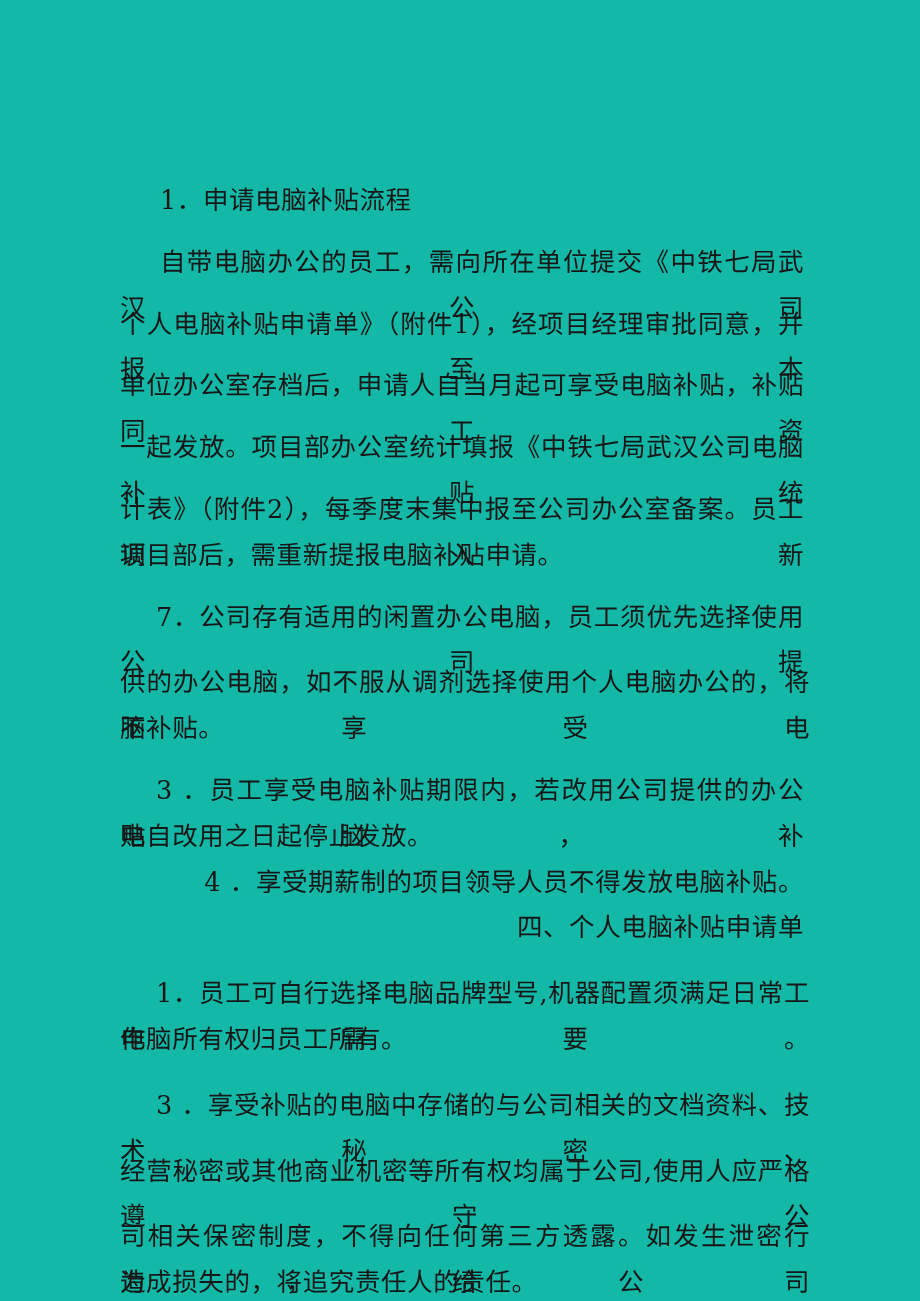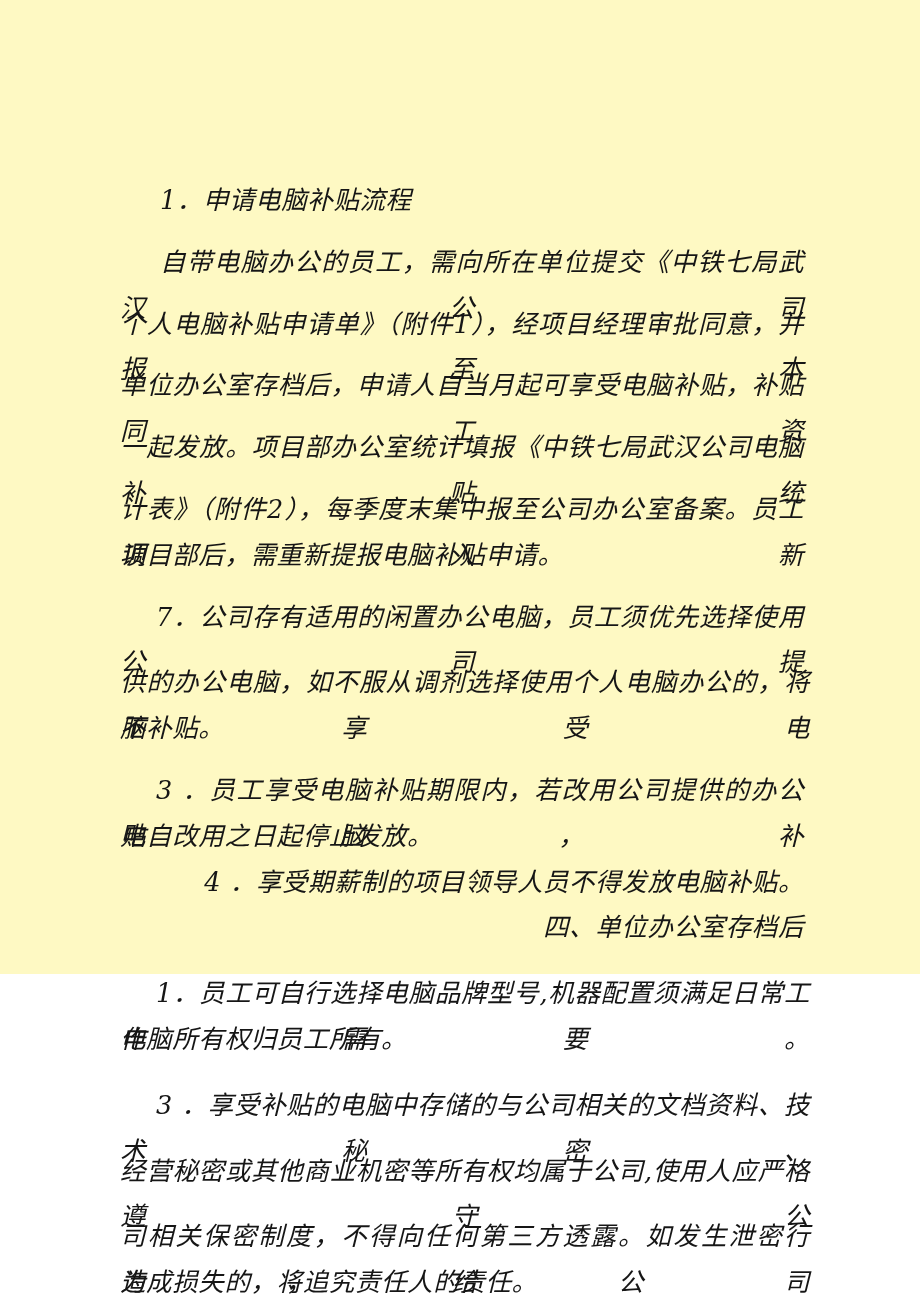--- a/index.html
+++ b/index.html
@@ -16,23 +16,22 @@
     font-family: "DejaVu Serif", "Liberation Serif", serif;
     color: #161616;
     -webkit-font-smoothing: antialiased;
   }
 
   .page {
     position: absolute;
     left: 0;
     top: 0;
     width: 920px;
-    height: 974px;
-    background: #fef9c3;
-    font-style: italic;
+    height: 1301px;
+    background: #14b8a6;
   }
 
   .doc-body {
     position: absolute;
     left: 120px;
     top: 178px;
     width: 684px;
   }
 
   
@@ -98,21 +97,21 @@
     <div class="para">
       <div class="line indent-s just">3 ．员工享受电脑补贴期限内，若改用公司提供的办公电脑，补</div>
       <div class="line">贴自改用之日起停止发放。</div>
     </div>
 
     <div class="para">
       <div class="line indent-s">4 ．享受期薪制的项目领导人员不得发放电脑补贴。</div>
     </div>
 
     <div class="para">
-      <div class="line indent-s">四、单位办公室存档后</div>
+      <div class="line indent-s">四、个人电脑补贴申请单</div>
     </div>
 
     <div class="para">
       <div class="line indent-s just-wide">1．员工可自行选择电脑品牌型号,机器配置须满足日常工作需要。</div>
       <div class="line">电脑所有权归员工所有。</div>
     </div>
 
 
     <div class="para">
       <div class="line indent-s just-wide">3 ．享受补贴的电脑中存储的与公司相关的文档资料、技术秘密、</div>

